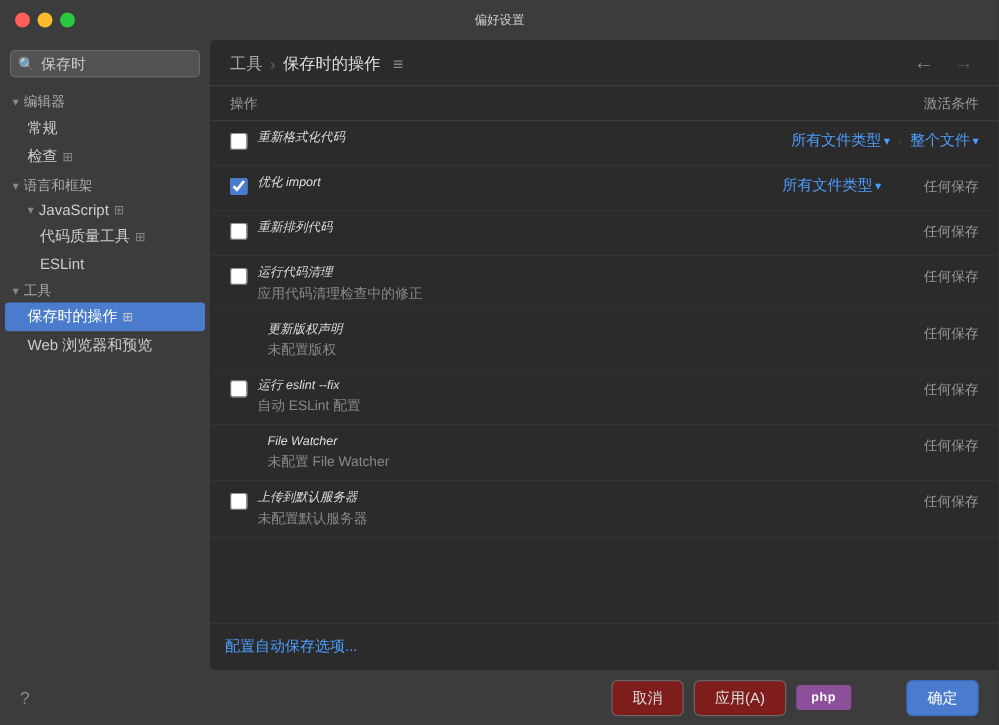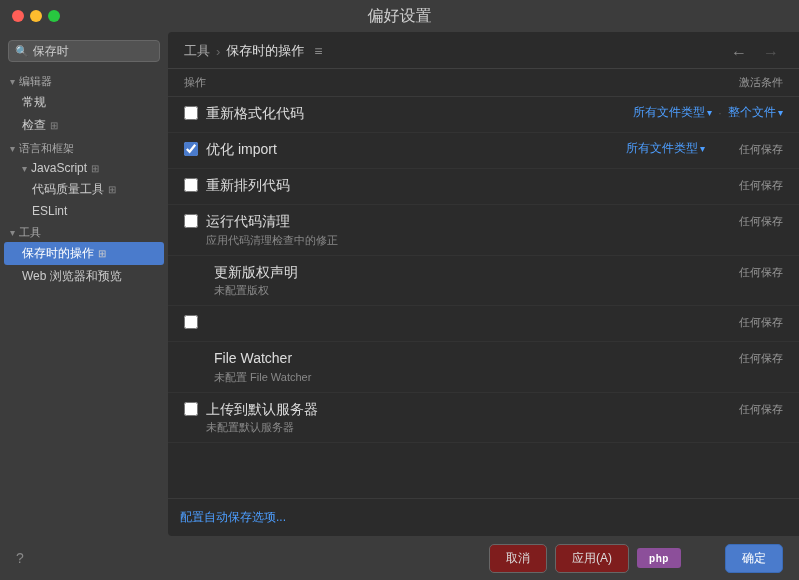--- a/index.html
+++ b/index.html
@@ -32,21 +32,21 @@
     }
     .traffic-light {
       width: 12px; height: 12px;
       border-radius: 50%;
     }
     .tl-red { background: #ff5f57; }
     .tl-yellow { background: #febc2e; }
     .tl-green { background: #28c840; }
     .title-text {
       color: #ccc;
-      font-size: 16px;
+      font-size: 10px;
     }
 
     
     .main-container {
       display: flex;
       flex: 1;
       background: #3c3c3c;
       overflow: hidden;
     }
 
@@ -199,22 +199,23 @@
       margin-top: 2px;
       flex-shrink: 0;
       accent-color: #4a7bcc;
       cursor: pointer;
     }
     .row-content {
       flex: 1;
     }
     .row-title {
       color: #ddd;
-      font-size: 14px;
+      font-size: 10px;
       line-height: 1.4;
+      font-style: italic;
     }
     .row-title.bold {
       font-weight: 500;
     }
     .row-sub {
       color: #888;
       font-size: 11px;
       margin-top: 1px;
     }
     .row-activate {
@@ -462,20 +463,24 @@
         <div class="no-checkbox"></div>
         <div class="row-content">
           <div class="row-title bold">更新版权声明</div>
           <div class="row-sub">未配置版权</div>
         </div>
         <div class="row-activate">任何保存</div>
       </div>
 
       <div class="table-row">
         <input type="checkbox" class="row-checkbox" style="">
+        <div class="row-content">
+          <div class="row-title bold">运行 eslint --fix</div>
+          <div class="row-sub">自动 ESLint 配置</div>
+        </div>
         <div class="row-activate">任何保存</div>
       </div>
 
       <div class="table-row">
         <div class="no-checkbox"></div>
         <div class="row-content">
           <div class="row-title bold">File Watcher</div>
           <div class="row-sub">未配置 File Watcher</div>
         </div>
         <div class="row-activate">任何保存</div>

